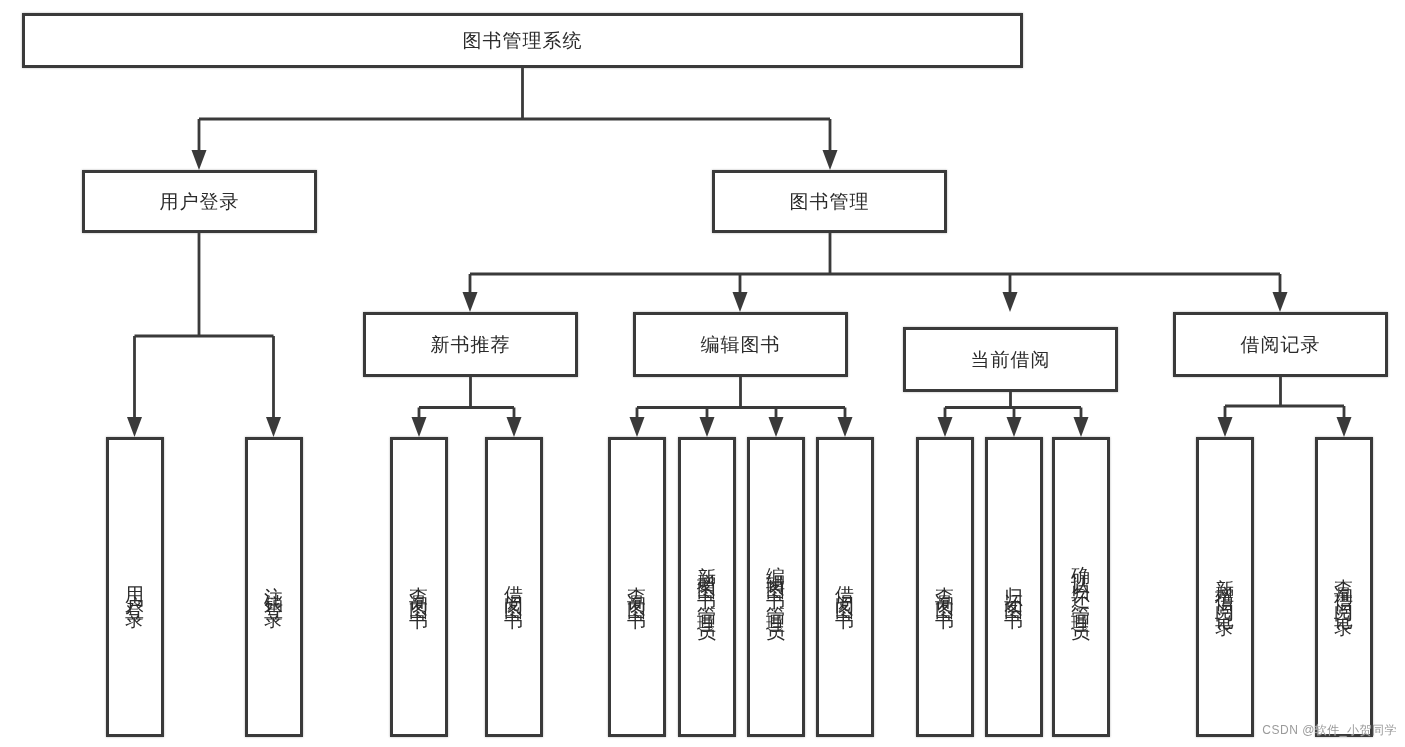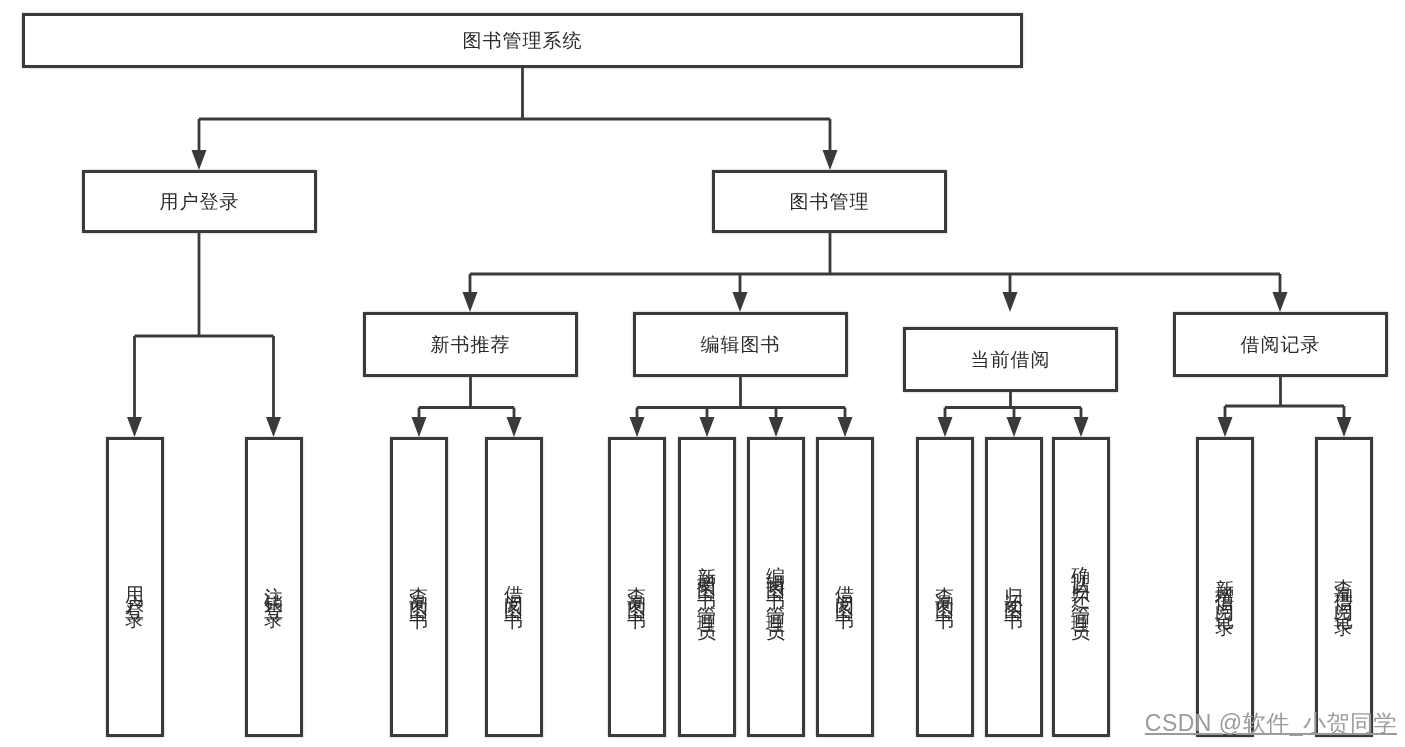--- a/index.html
+++ b/index.html
@@ -26,22 +26,22 @@
     box-shadow:0 0 2px rgba(90,90,90,.45);
   }
   .hbox{font-size:19px;letter-spacing:1px;}
   .vbox span{
     writing-mode:vertical-rl;text-orientation:mixed;
     font-size:19px;letter-spacing:8px;line-height:1;
     white-space:nowrap;
   }
   .watermark{
     position:absolute;right:8px;bottom:8px;z-index:3;
-    font-size:23px;color:var(--watermark);letter-spacing:.5px;
-    pointer-events:none;text-shadow:0 0 1px rgba(255,255,255,.8);text-decoration:underline;
+    font-size:12px;color:var(--watermark);letter-spacing:.5px;
+    pointer-events:none;text-shadow:0 0 1px rgba(255,255,255,.8);
   }
 </style>
 </head>
 <body>
 
 <div class="canvas">
 
   <svg class="connectors" width="1405" height="747">
 
     <path d="M522.5 68 V119 M199 119 H830

